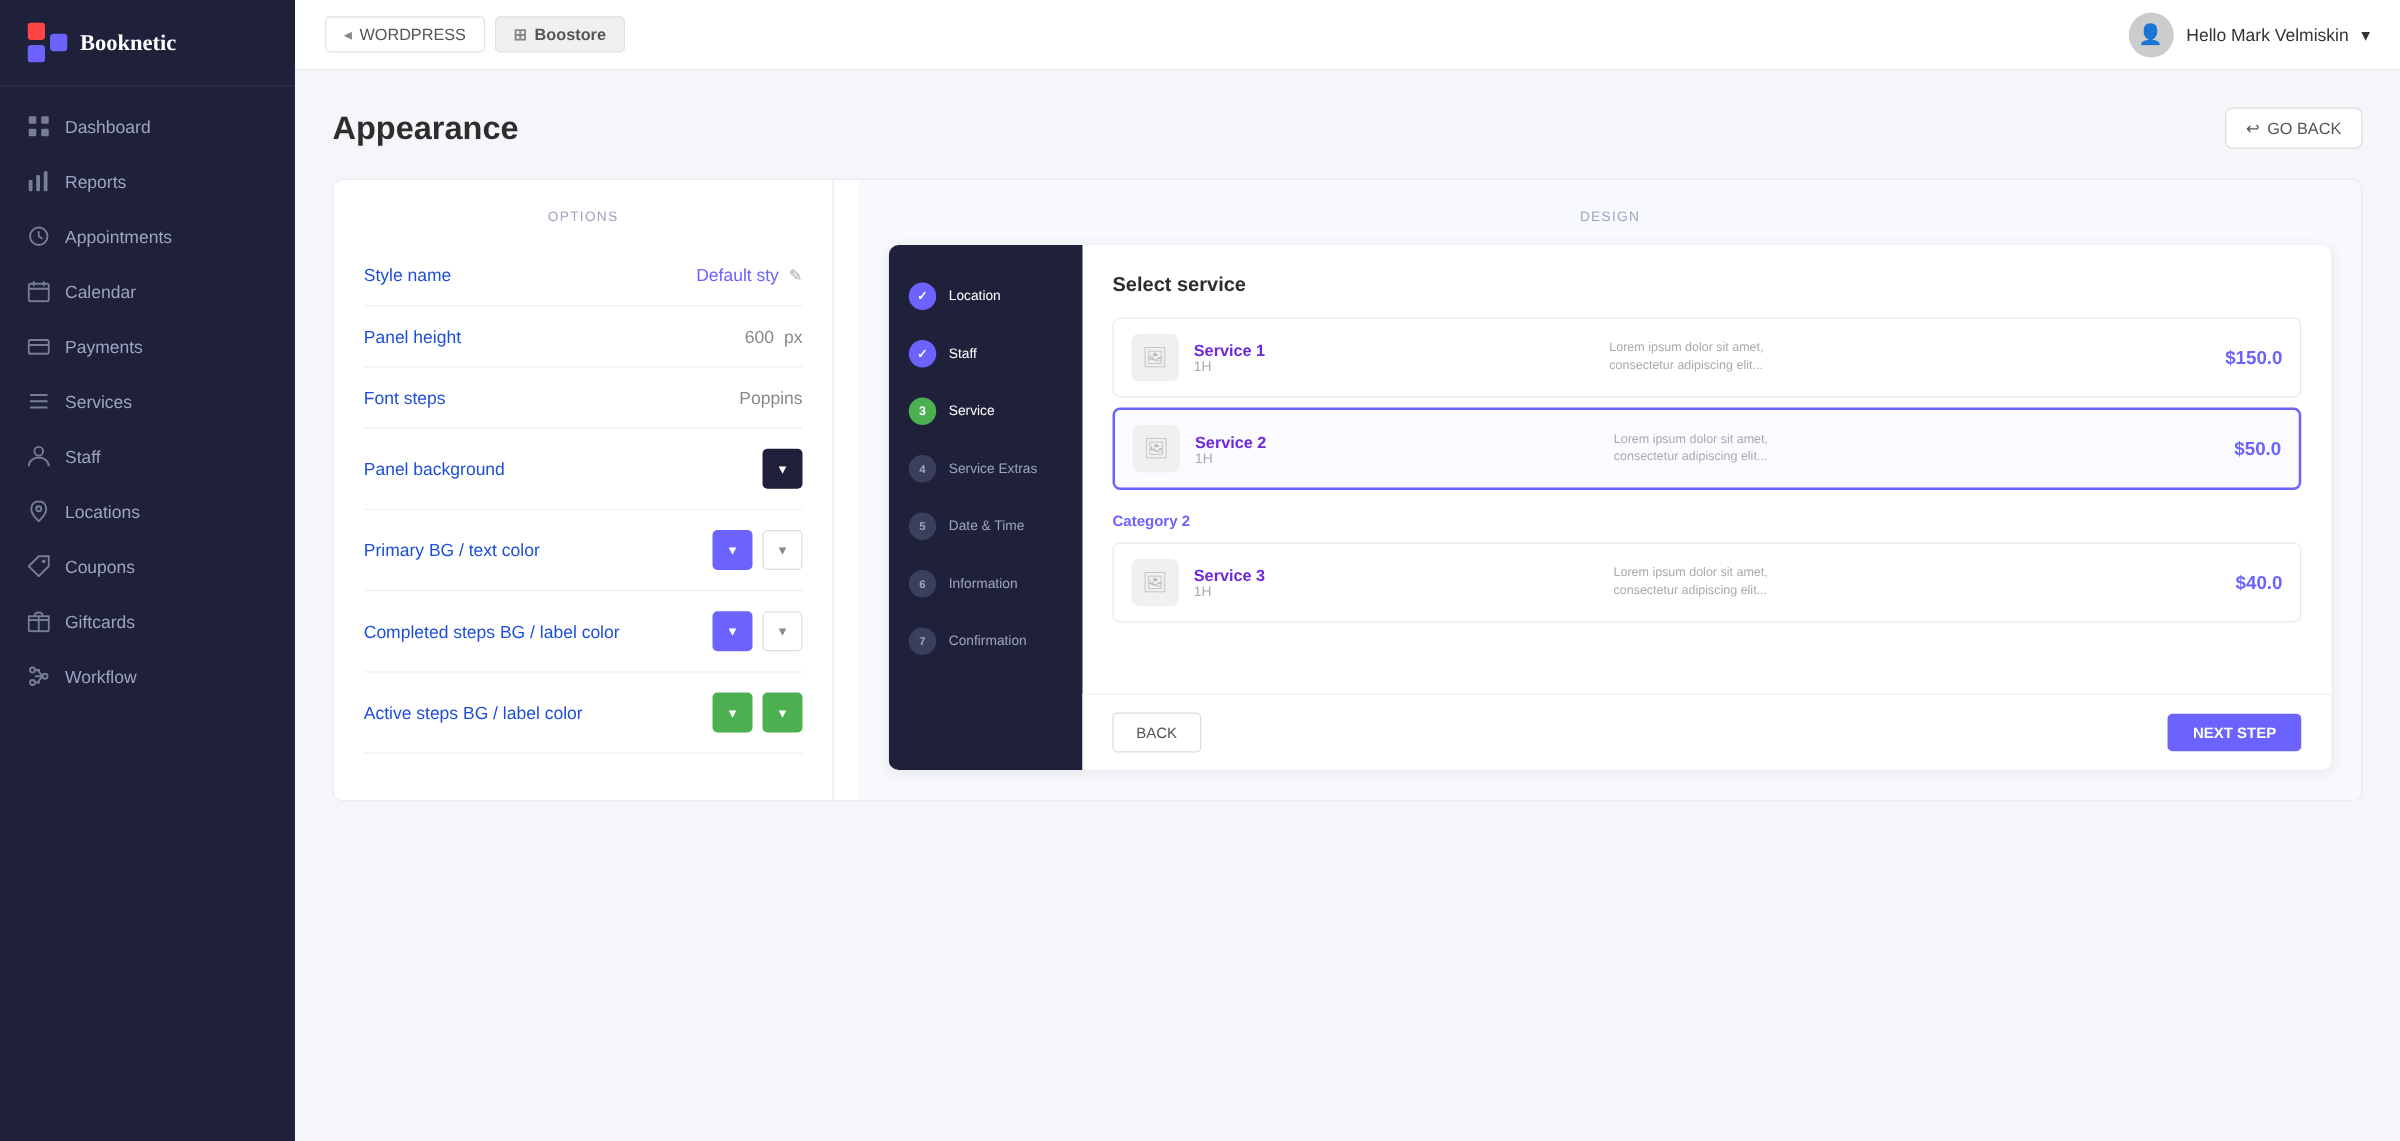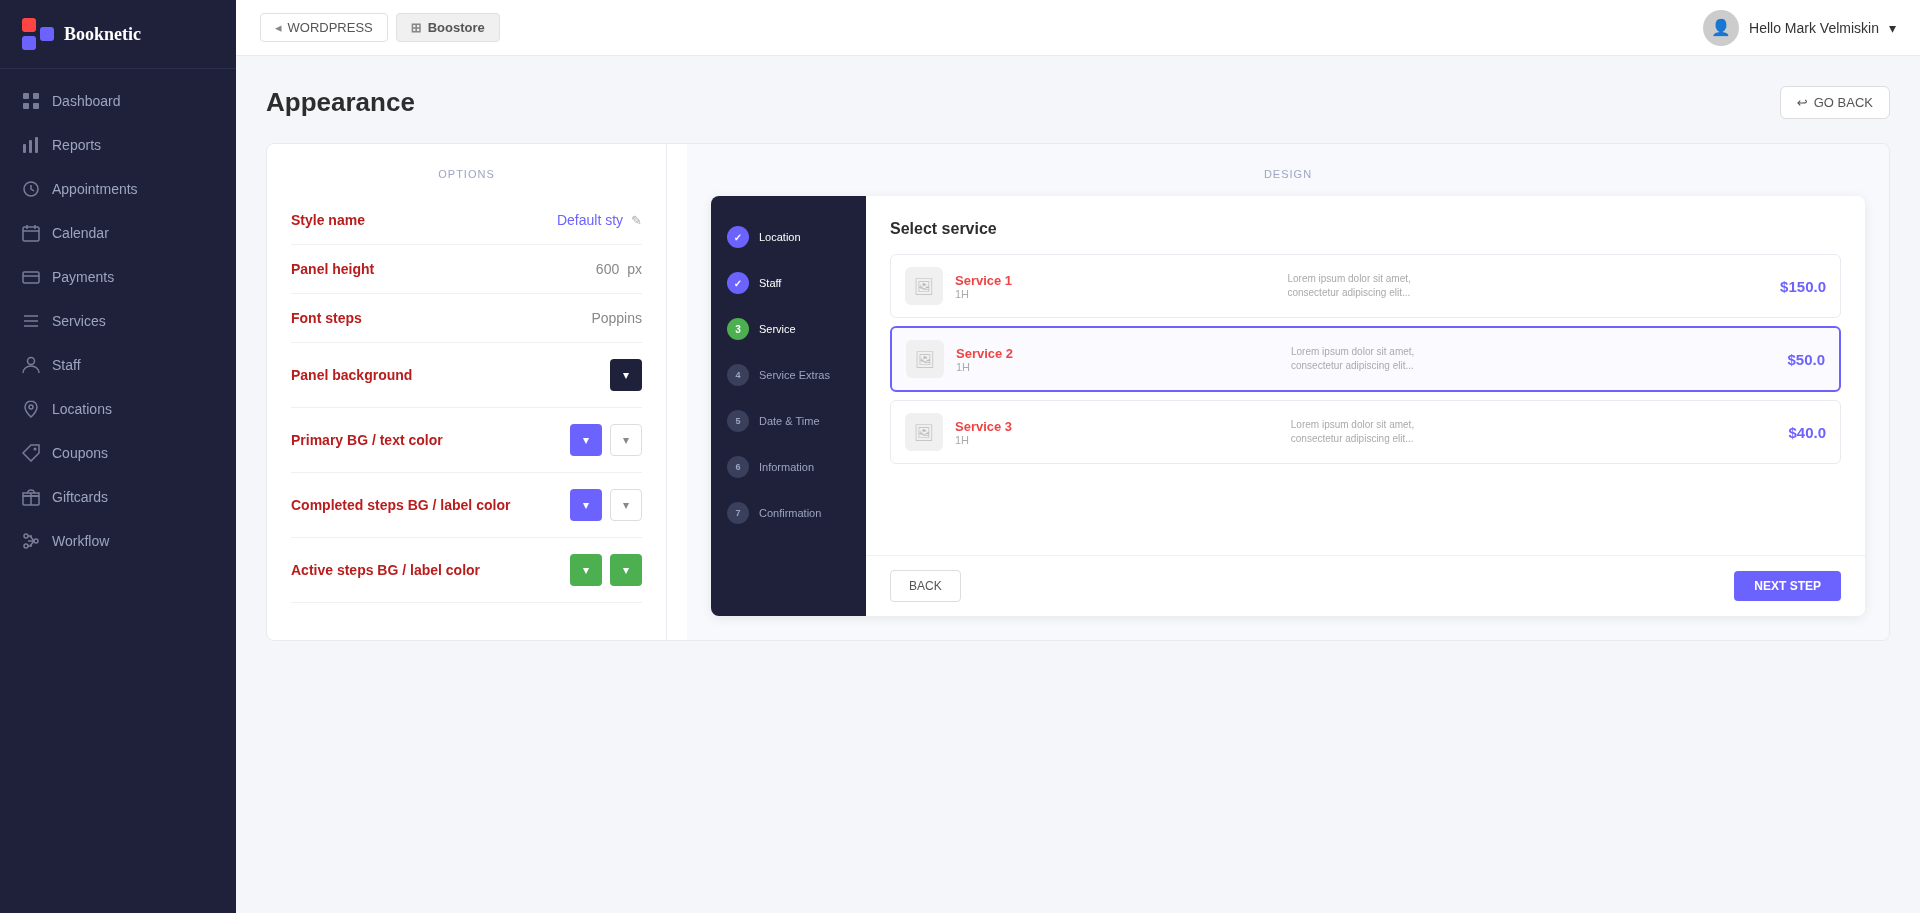--- a/index.html
+++ b/index.html
@@ -167,22 +167,22 @@
     }
     .option-row {
       display: flex;
       align-items: center;
       justify-content: space-between;
       padding: 16px 0;
       border-bottom: 1px solid #f0f0f0;
     }
     .option-label {
       font-size: 14px;
-      color: #b91c1c;
-      font-weight: 700;
+      color: #1d4ed8;
+      font-weight: 400;
     }
     .option-value {
       display: flex;
       align-items: center;
       gap: 8px;
       font-size: 14px;
       color: #888;
     }
     .option-value a { color: #6c63ff; text-decoration: none; text-align: center; }
     .edit-icon { color: #aaa; cursor: pointer; font-size: 13px; }
@@ -281,21 +281,21 @@
       height: 38px;
       background: #f0f0f0;
       border-radius: 6px;
       display: flex;
       align-items: center;
       justify-content: center;
       flex-shrink: 0;
     }
     .thumb-icon { font-size: 16px; color: #bbb; }
     .service-info { flex: 1; }
-    .service-name { font-size: 13px; font-weight: 600; color: #ef4444; }
+    .service-name { font-size: 13px; font-weight: 600; color: #6d28d9; }
     .service-duration { font-size: 11px; color: #aaa; }
     .service-desc { font-size: 10px; color: #aaa; flex: 1.5; line-height: 1.4; }
     .service-price { font-size: 15px; font-weight: 700; color: #6c63ff; white-space: nowrap; }
     .preview-footer {
       display: flex;
       justify-content: space-between;
       align-items: center;
       padding: 14px 24px;
       border-top: 1px solid #f0f0f0;
       background: #fff;
@@ -562,20 +562,21 @@
                   <span class="thumb-icon">🖼</span>
                 </div>
                 <div class="service-info">
                   <div class="service-name">Service 2</div>
                   <div class="service-duration">1H</div>
                 </div>
                 <div class="service-desc">Lorem ipsum dolor sit amet,<br>consectetur adipiscing elit...</div>
                 <div class="service-price">$50.0</div>
               </div>
 
+              <div class="category-label" style="margin-top:10px;">Category 2</div>
               <div class="service-card">
                 <div class="service-thumb">
                   <span class="thumb-icon">🖼</span>
                 </div>
                 <div class="service-info">
                   <div class="service-name">Service 3</div>
                   <div class="service-duration">1H</div>
                 </div>
                 <div class="service-desc">Lorem ipsum dolor sit amet,<br>consectetur adipiscing elit...</div>
                 <div class="service-price">$40.0</div>

